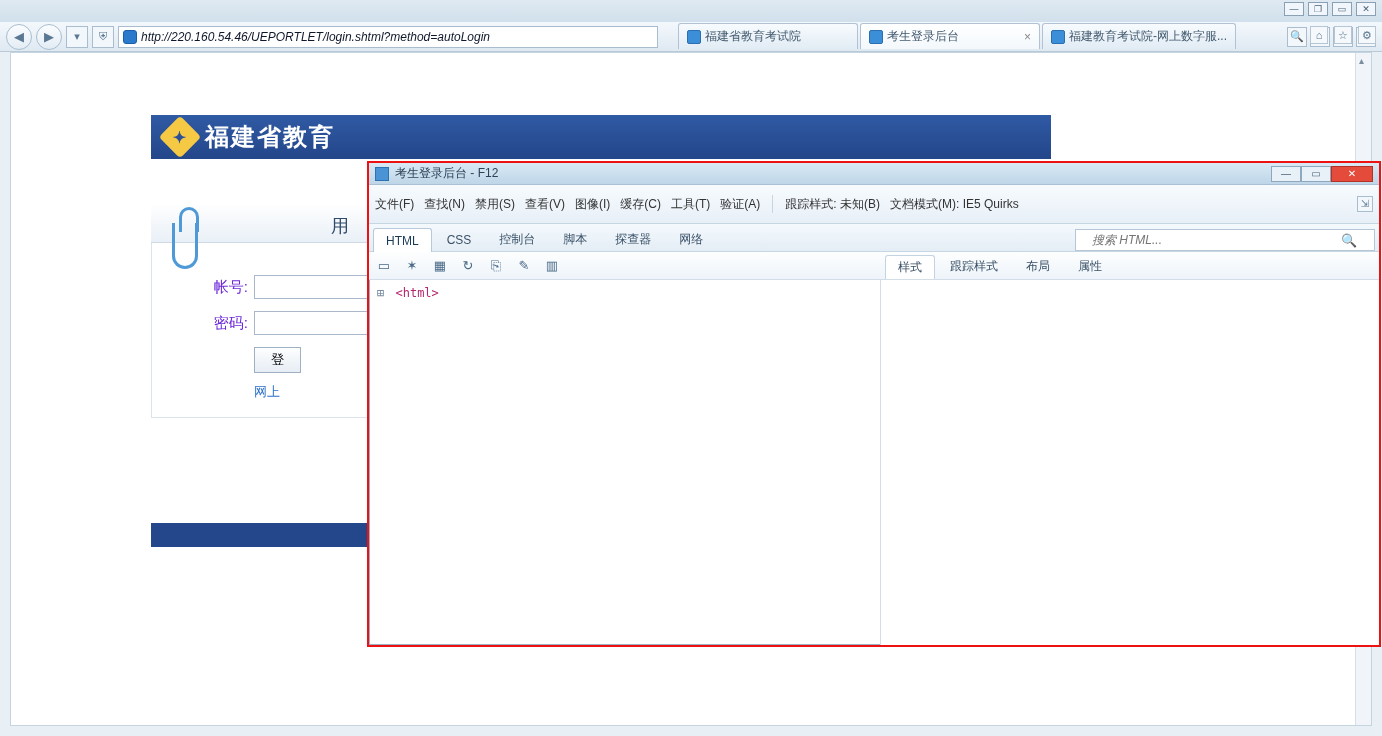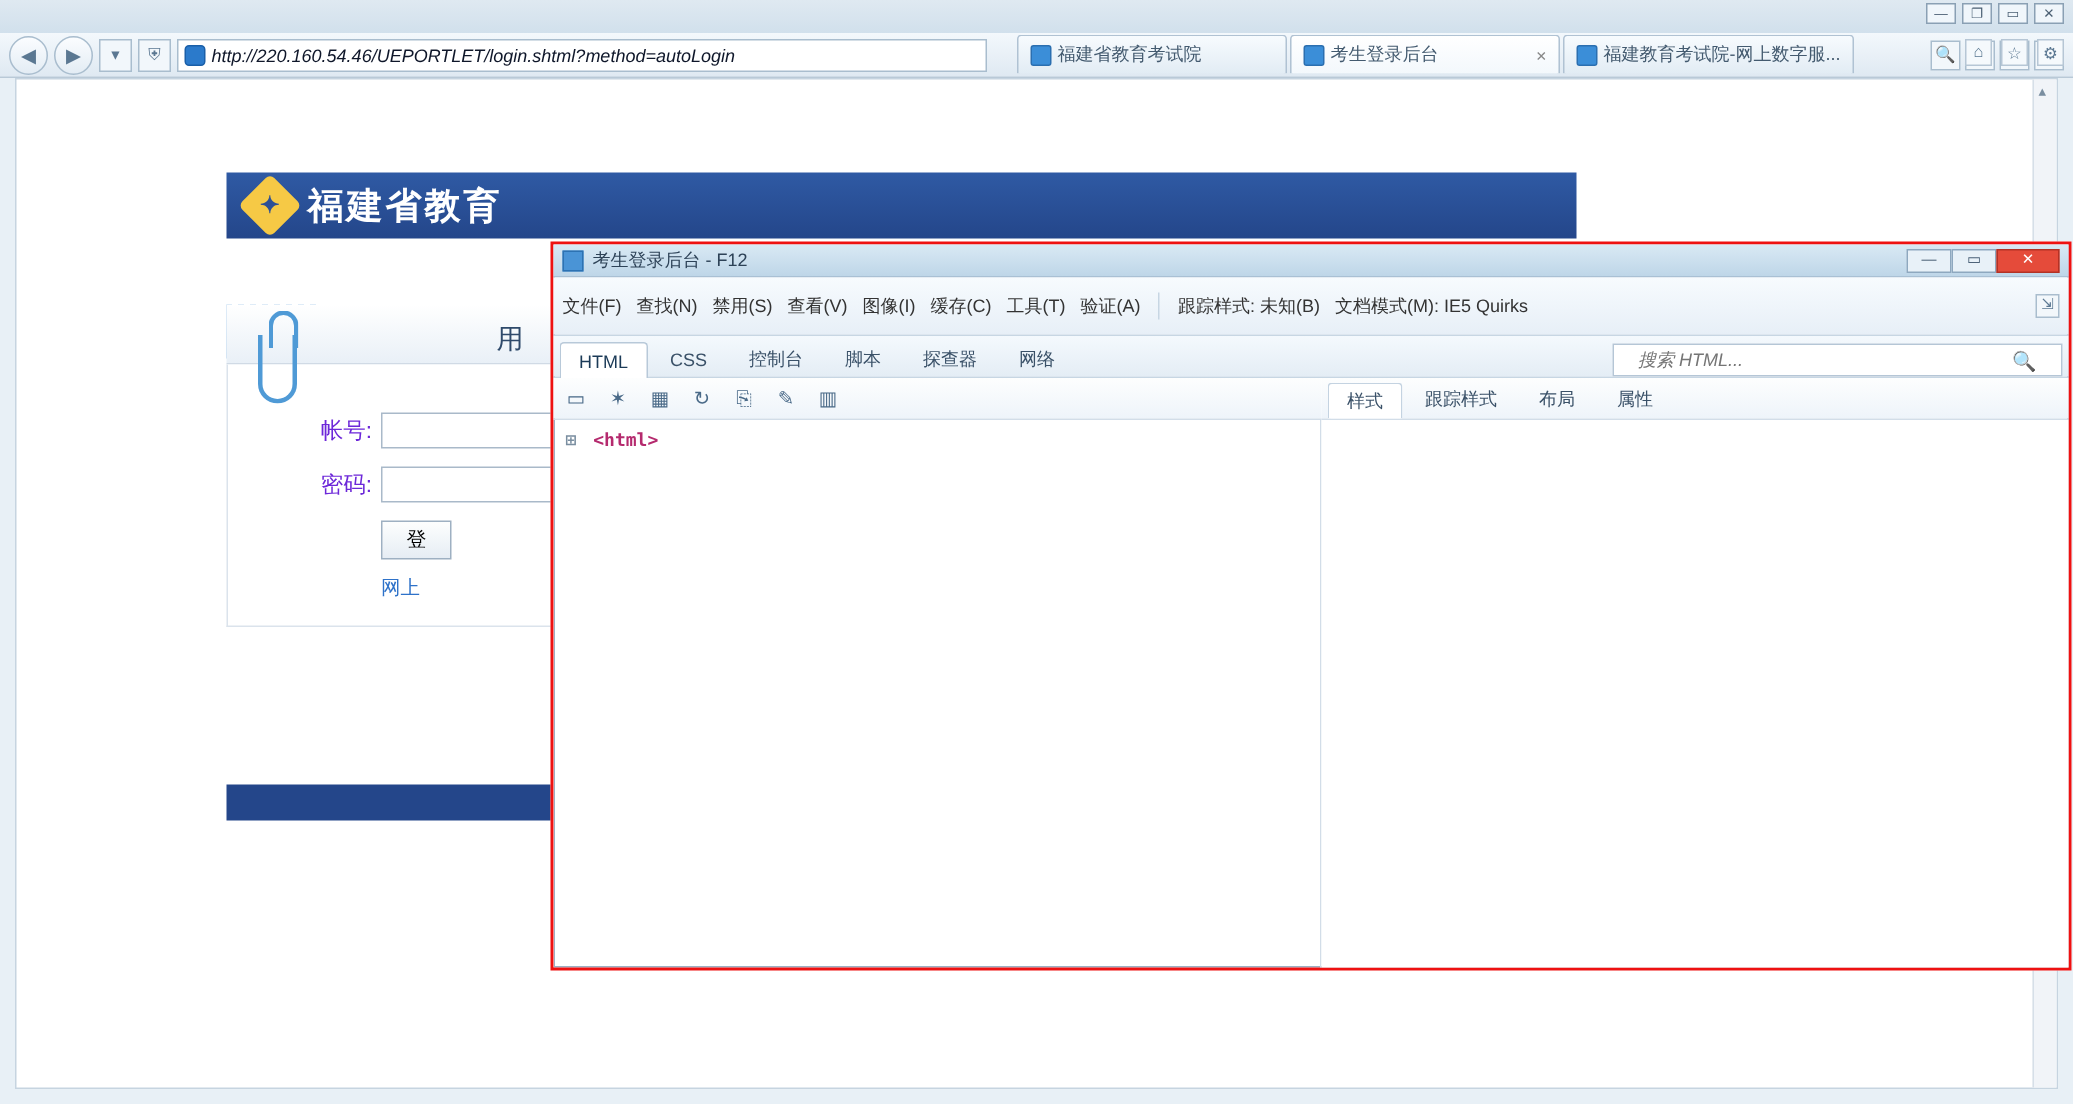--- a/index.html
+++ b/index.html
@@ -137,21 +137,21 @@
 .dt-search { margin-left:auto; width:300px; height:22px; border:1px solid #b5c6d6; background:#fff; display:flex; align-items:center; padding:0 16px;}
 .dt-search input { border:none; outline:none; flex:1; font-style:italic; color:#777; font-size:12px;}
 .dt-search .mag { color:#5b7892; font-size:13px;}
 .dt-toolbar {
   height:28px; background:linear-gradient(#fdfefe,#eef4fa); border-bottom:1px solid #d2dde8;
   display:flex; align-items:center; padding:0 6px; gap:10px;
 }
 .dt-toolbar span { width:18px;height:18px;display:flex;align-items:center;justify-content:center;color:#4a6a88;font-size:13px;}
 .dt-body { flex:1; display:flex; min-height:0;}
 .dt-dom { flex:1; border-right:1px solid #d2dde8; padding:6px 8px; font-family:Consolas,monospace; font-size:12px;}
-.dt-dom .node { color:#333;font-weight:bold;}
+.dt-dom .node { color:#333;}
 .dt-dom .tag { color:#b52a6e;}
 .dt-dom .toggle { color:#7a8ea0; margin-right:4px;}
 .dt-side { width:498px; display:flex; flex-direction:column;}
 .dt-side-tabs { height:28px; border-bottom:1px solid #d2dde8; display:flex; align-items:center; padding:0 4px; gap:2px; background:linear-gradient(#fdfefe,#eef4fa);}
 .dt-side-tab { height:24px; padding:0 12px; display:flex; align-items:center; font-size:12px; color:#3a5168; border:1px solid transparent; border-bottom:none;}
 .dt-side-tab.active { background:#fff; border-color:#c4d3e1; border-radius:3px 3px 0 0; position:relative; top:1px;}
 .dt-side-body { flex:1; background:#fff;}
 </style>
 </head>
 <body>

